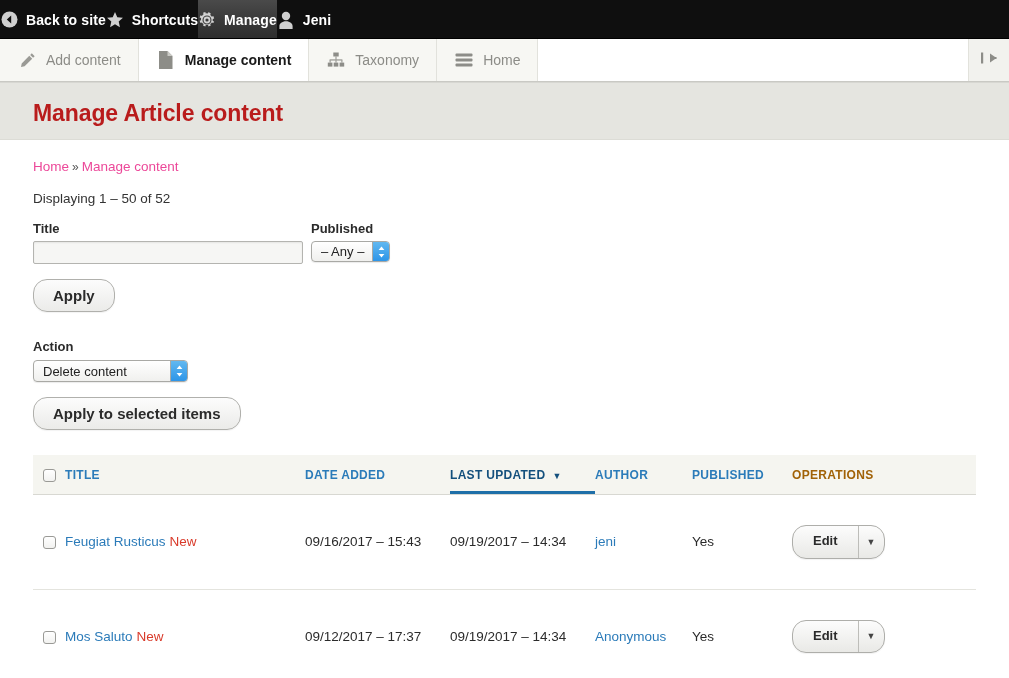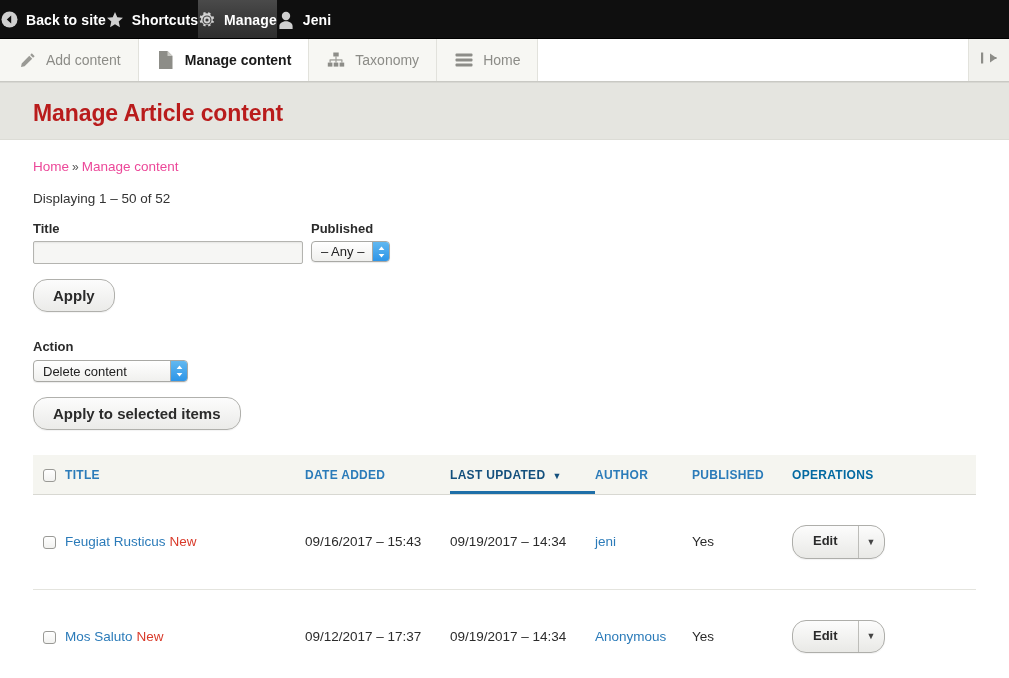--- a/index.html
+++ b/index.html
@@ -389,21 +389,21 @@
         <th class="c-updated sorted">
           <span>LAST UPDATED</span><span class="sort-arrow">▼</span>
         </th>
         <th class="c-author">
           <span>AUTHOR</span>
         </th>
         <th class="c-pub">
           <span>PUBLISHED</span>
         </th>
         <th>
-          <span style="color:#0369a1;">OPERATIONS</span>
+          <span style="color:#a16207;">OPERATIONS</span>
         </th>
       </tr>
     </thead>
     <tbody>
 
       <tr>
         <td class="c-check">
           <span class="chk"></span>
         </td>
         <td class="c-title">

